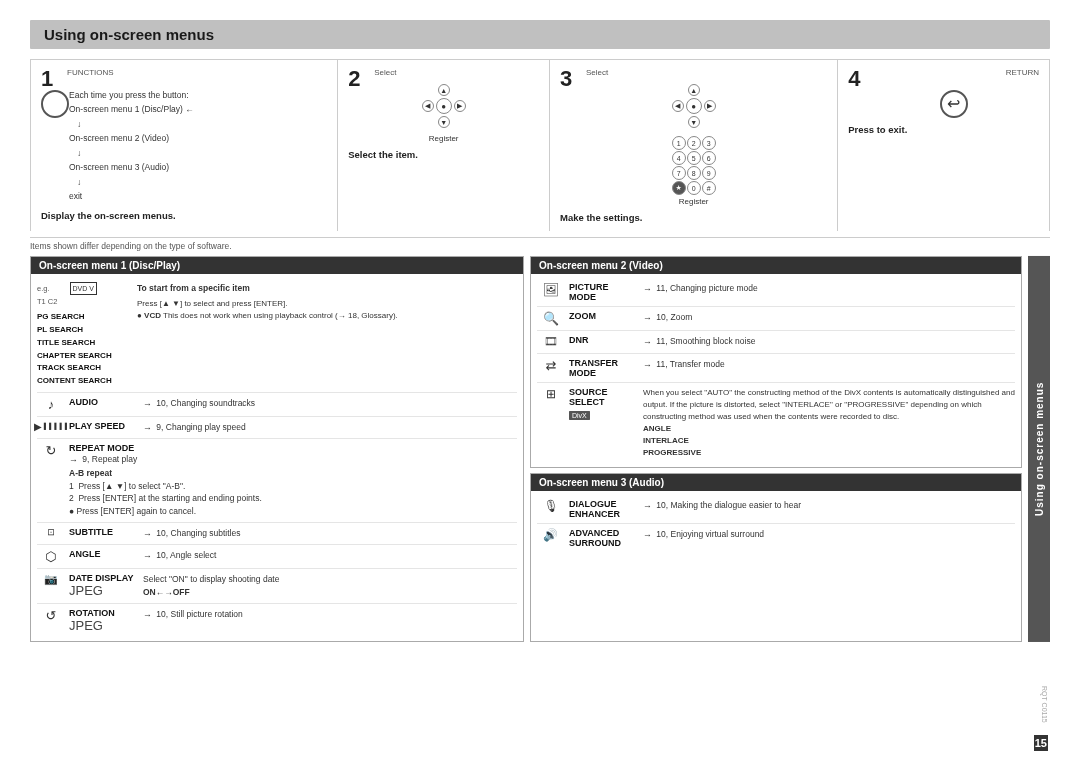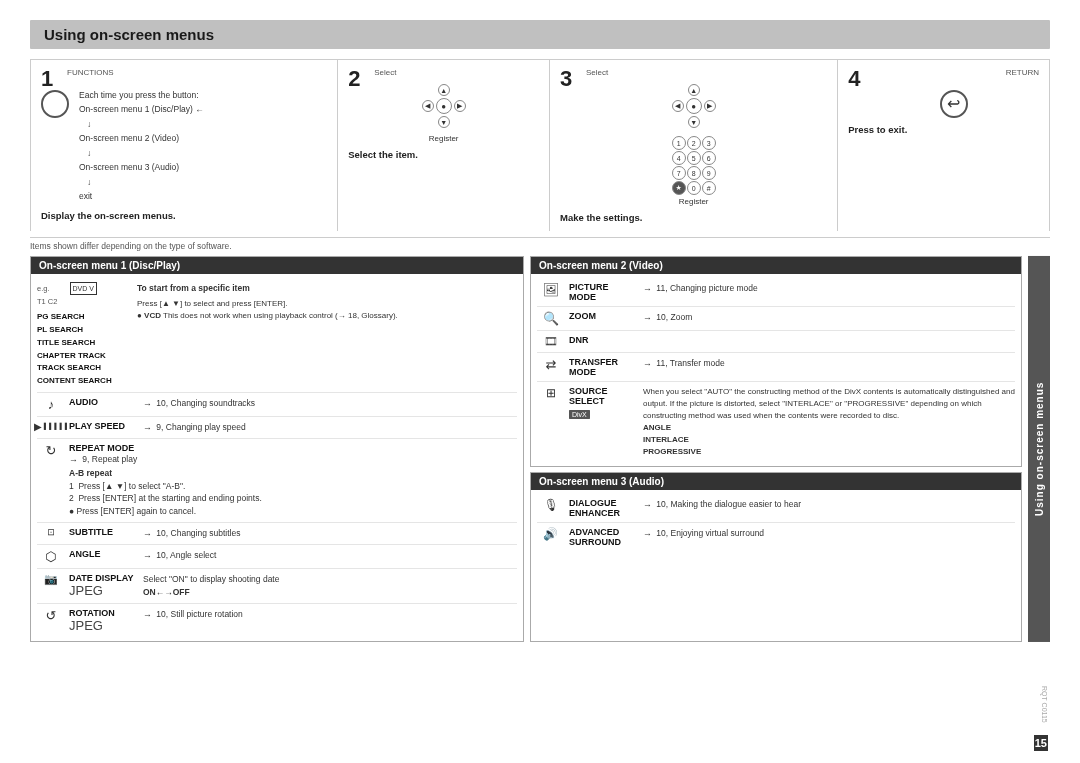--- a/index.html
+++ b/index.html
@@ -70,21 +70,20 @@
       width: 28px;
       height: 28px;
       text-align: center;
       line-height: 24px;
       font-size: 9px;
       color: #333;
     }
     .step1-content {
       display: flex;
       flex-direction: row;
-      gap: 10px;
       margin-top: 20px;
     }
     .step1-icon-col {
       display: flex;
       flex-direction: column;
       align-items: center;
       padding-top: 2px;
     }
     .step1-text-col {
       font-size: 8.5px;
@@ -448,21 +447,21 @@
             <div class="disc-top">
               <div class="disc-top-left">
                 <div style="display:flex;gap:20px;align-items:center;margin-bottom:1px;">
                   <span class="t1c2">e.g.</span>
                   <span class="dvd-badge">DVD V</span>
                 </div>
                 <div class="t1c2">T1  C2</div>
                 <div style="margin-top:3px;font-size:8px;font-weight:bold;">PG SEARCH</div>
                 <div style="font-size:8px;font-weight:bold;">PL SEARCH</div>
                 <div style="font-size:8px;font-weight:bold;">TITLE SEARCH</div>
-                <div style="font-size:8px;font-weight:bold;">CHAPTER TRACK</div>
+                <div style="font-size:8px;font-weight:bold;">CHAPTER SEARCH</div>
                 <div style="font-size:8px;font-weight:bold;">TRACK SEARCH</div>
                 <div style="font-size:8px;font-weight:bold;">CONTENT SEARCH</div>
               </div>
               <div class="disc-top-right">
                 <div style="font-weight:bold;font-size:8.5px;">To start from a specific item</div>
                 <div style="font-size:8px;margin-top:2px;">Press [▲ ▼] to select and press [ENTER].<br>● <span style="font-weight:bold;">VCD</span> This does not work when using playback control (→ 18, Glossary).</div>
               </div>
             </div>
 
             <div class="menu-item">
@@ -537,20 +536,21 @@
 
               <div class="menu-item-right">
                 <div class="menu-icon" style="font-size:13px;">🔍</div>
                 <div class="menu-label">ZOOM</div>
                 <div class="menu-desc"><span class="arrow-right">→</span> 10, Zoom</div>
               </div>
 
               <div class="menu-item-right">
                 <div class="menu-icon" style="font-size:11px;">🎞</div>
                 <div class="menu-label">DNR</div>
+                <div class="menu-desc"><span class="arrow-right">→</span> 11, Smoothing block noise</div>
               </div>
 
               <div class="menu-item-right">
                 <div class="menu-icon" style="font-size:13px;">⇄</div>
                 <div class="menu-label">TRANSFER<br>MODE</div>
                 <div class="menu-desc"><span class="arrow-right">→</span> 11, Transfer mode</div>
               </div>
 
               <div class="menu-item-right" style="border-bottom:none;align-items:flex-start;">
                 <div class="menu-icon" style="font-size:12px;">⊞</div>

